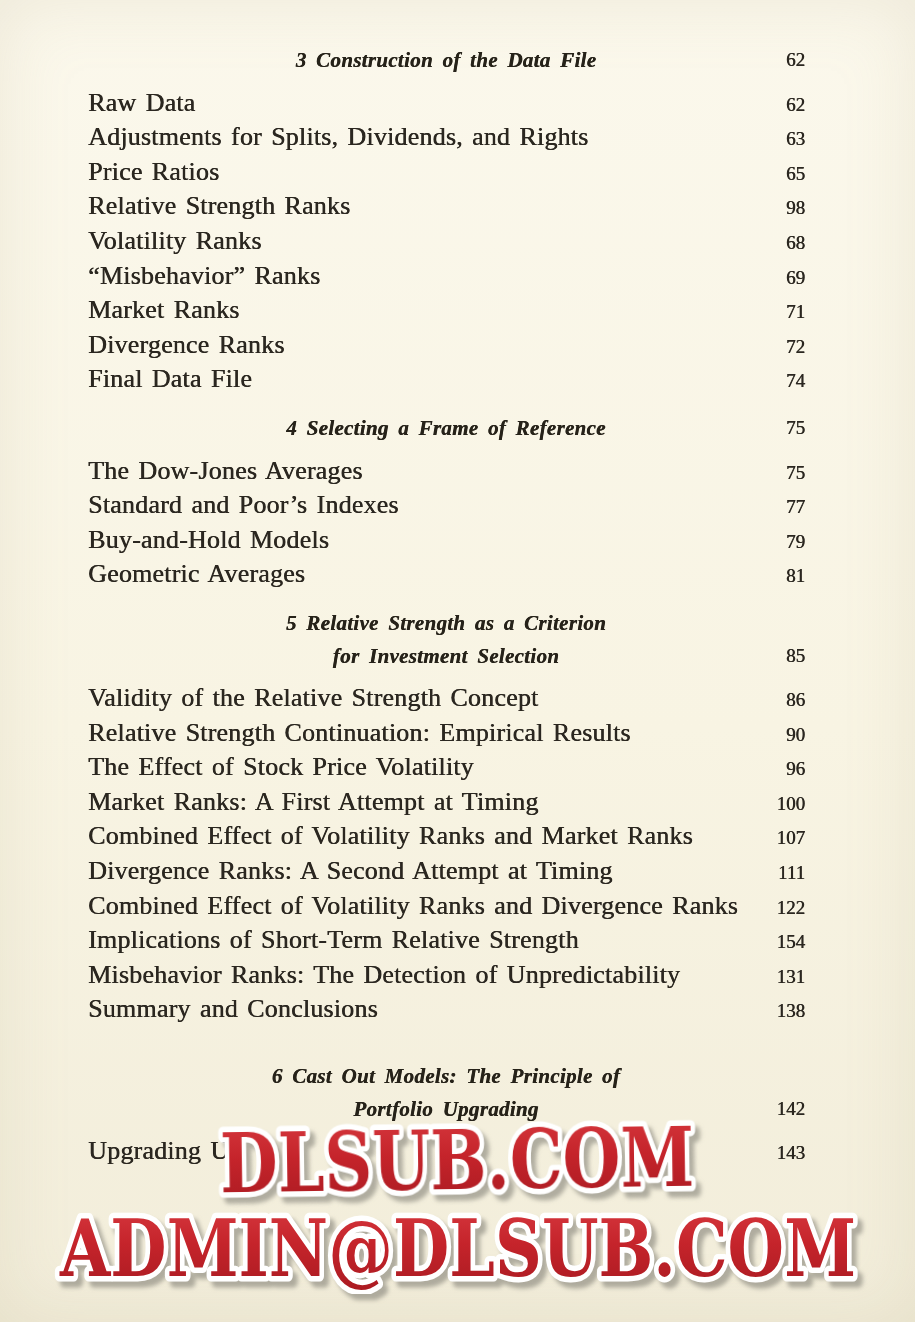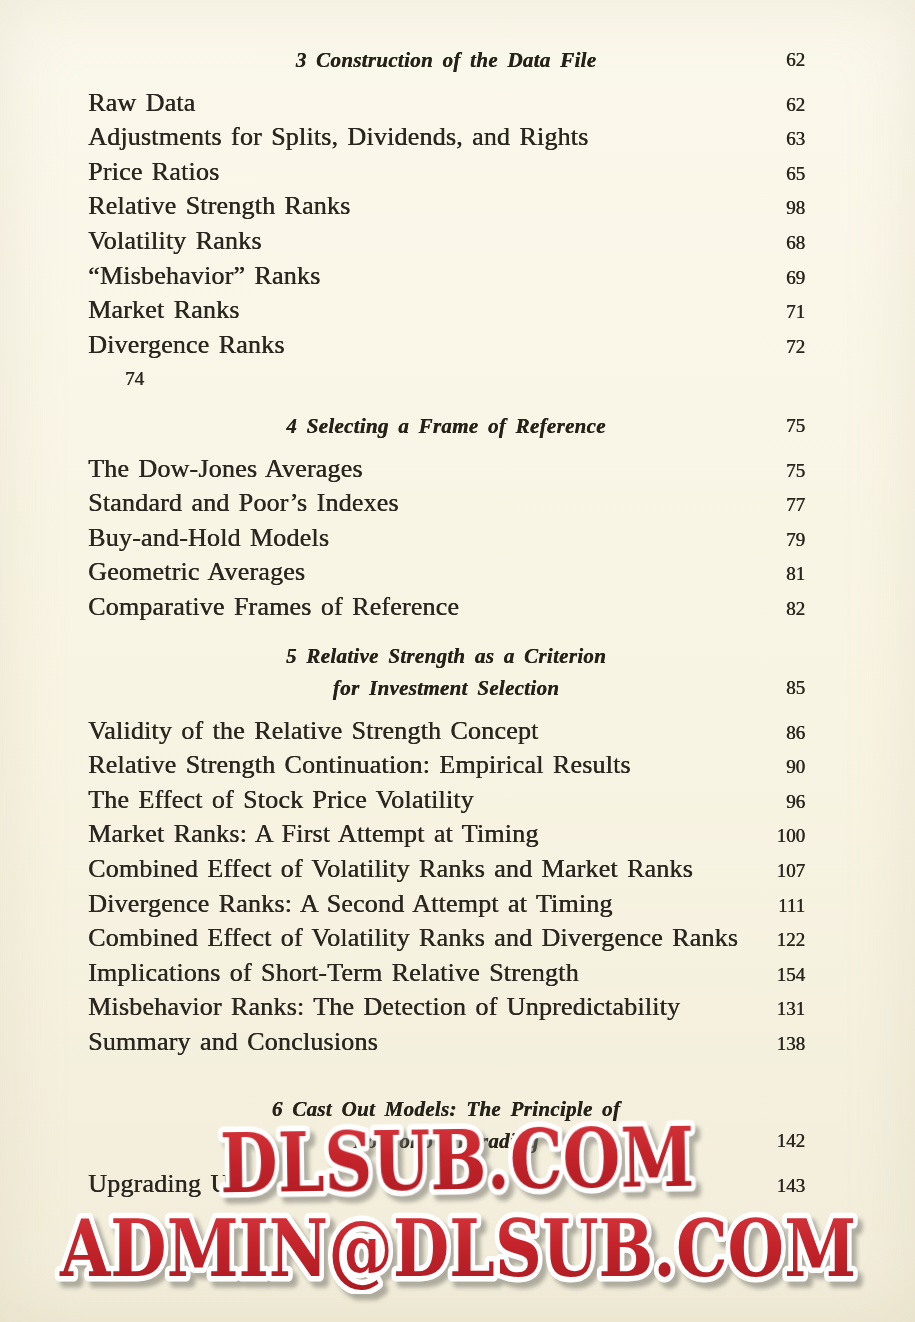--- a/index.html
+++ b/index.html
@@ -94,20 +94,21 @@
     </div>
   <div class="row">
       <span class="t">Market Ranks</span>
       <span class="p">71</span>
     </div>
   <div class="row">
       <span class="t">Divergence Ranks</span>
       <span class="p">72</span>
     </div>
   <div class="row">
+      <span class="t">Final Data File</span>
       <span class="p">74</span>
     </div>
 
   <div class="hrow">
     <div class="h">4 Selecting a Frame of Reference</div>
     <span class="p">75</span>
   </div>
   <div class="row">
       <span class="t">The Dow-Jones Averages</span>
       <span class="p">75</span>
@@ -116,24 +117,20 @@
       <span class="t">Standard and Poor’s Indexes</span>
       <span class="p">77</span>
     </div>
   <div class="row">
       <span class="t">Buy-and-Hold Models</span>
       <span class="p">79</span>
     </div>
   <div class="row">
       <span class="t">Geometric Averages</span>
       <span class="p">81</span>
-    </div>
-  <div class="row">
-      <span class="t">Comparative Frames of Reference</span>
-      <span class="p">82</span>
     </div>
 
   <div class="hrow">
     <div class="h">
       <div>5 Relative Strength as a Criterion</div>
       <div>for Investment Selection</div>
     </div>
     <span class="p">85</span>
   </div>
   <div class="row">

